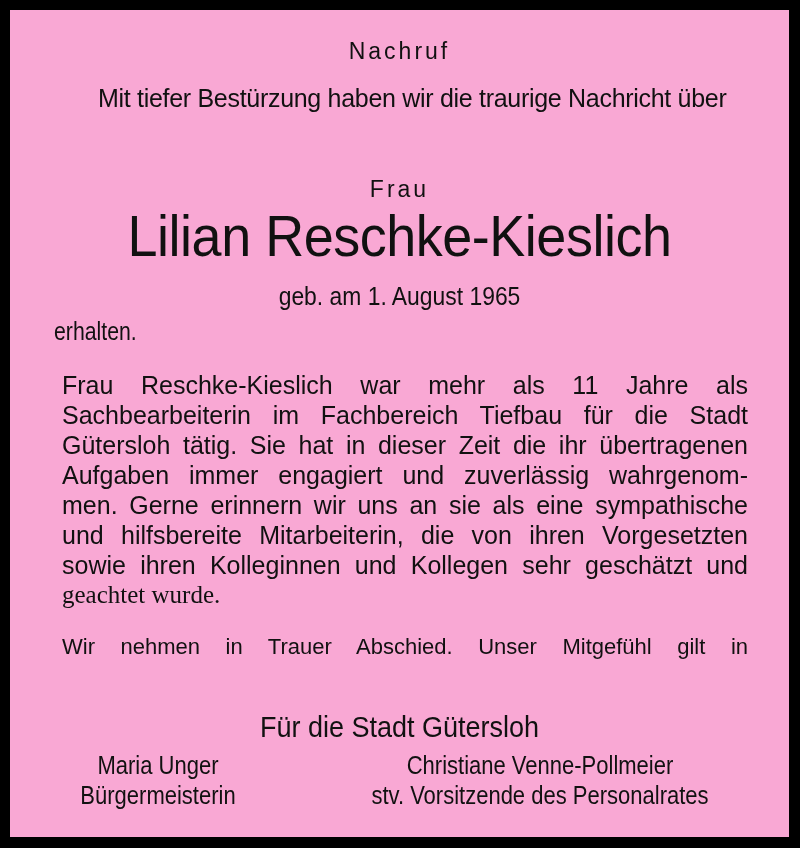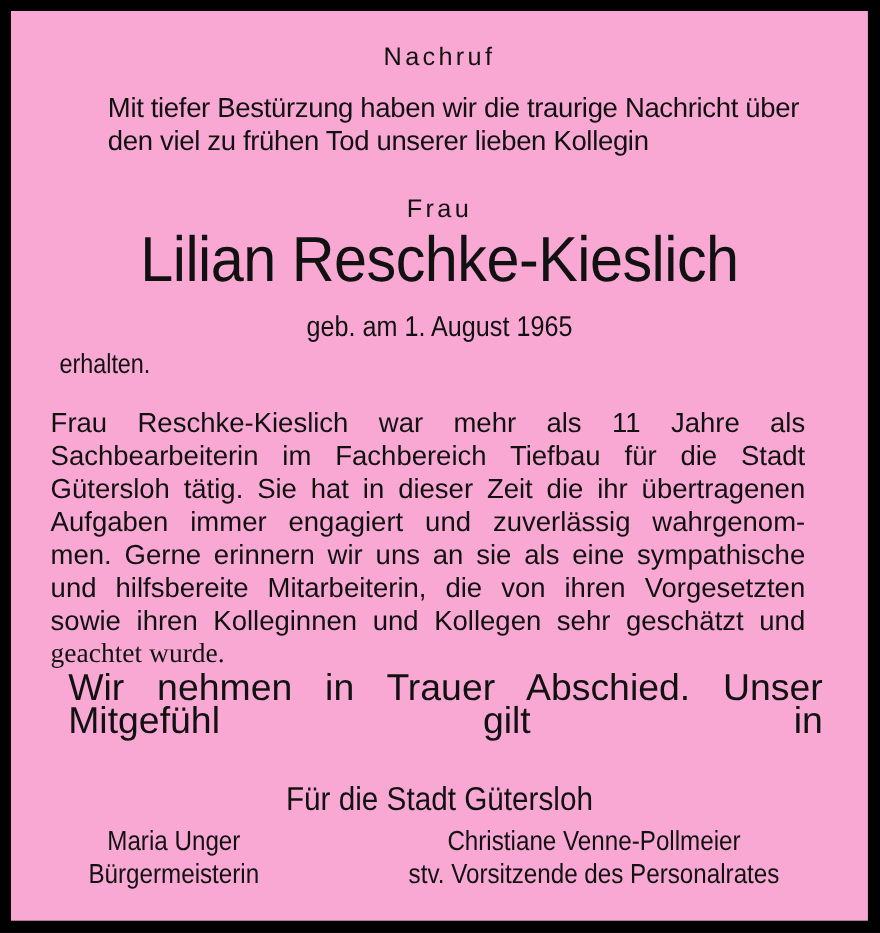--- a/index.html
+++ b/index.html
@@ -10,41 +10,40 @@
       font-family: "Liberation Sans", sans-serif;
     }
     .abs { position: absolute; white-space: nowrap; }
     .center { left: 0; right: 0; text-align: center; }
     .heading { top: 28px; font-size: 23px; letter-spacing: 3px; }
     .intro { left: 52px; top: 73px; font-size: 25px; line-height: 30px; letter-spacing: -0.3px; margin-left: 36px; }
     .salutation { top: 166px; font-size: 23px; letter-spacing: 3px; text-align: center; }
     .name { top: 192px; font-size: 58px; letter-spacing: -0.5px; transform: scaleX(0.93); transform-origin: center; }
     .birth { top: 271px; font-size: 26px; transform: scaleX(0.88); transform-origin: center; }
     .erhalten { left: 44px; top: 307px; font-size: 25px; transform: scaleX(0.85); transform-origin: left; }
-    .body1 { left: 36px; top: 360px; width: 686px; font-size: 25px; line-height: 30px; white-space: normal; }
+    .body1 { left: 52px; top: 360px; width: 686px; font-size: 25px; line-height: 30px; white-space: normal; }
     .body1 .line { display: block; text-align: justify; text-align-last: justify; height: 30px; }
     .body1 .line.last { text-align-last: left; font-family: Liberation Serif, serif; }
-    .body2 { left: 52px; top: 600px; width: 686px; font-size: 34px; line-height: 30px; white-space: normal; }
+    .body2 { left: 52px; top: 622px; width: 686px; font-size: 22px; line-height: 30px; white-space: normal; }
     .body2 .line { display: block; text-align: justify; text-align-last: justify; height: 30px; transform: scaleX(1); }
     .body2 .line.last { text-align-last: left; }
     .sig-title { top: 700px; font-size: 30px; transform: scaleX(0.9); transform-origin: center; }
     .sig { top: 740px; font-size: 25px; line-height: 30px; text-align: center; transform: scaleX(0.88); }
     .sig1 { left: 48px; width: 200px; transform-origin: center; }
     .sig2 { left: 320px; width: 420px; transform-origin: center; }
     .sig span { display: block; }
   </style>
 </head>
 <body>
 
 <div class="card">
   <div class="abs center heading">Nachruf</div>
 
   <div class="abs intro">
     <div>Mit tiefer Bestürzung haben wir die traurige Nachricht über</div>
-    <div>den viel zu frühen Tod unserer lieben Kollegin</div>
   </div>
 
   <div class="abs center salutation">Frau</div>
   <div class="abs center name">Lilian Reschke-Kieslich</div>
   <div class="abs center birth">geb. am 1. August 1965</div>
   <div class="abs erhalten">erhalten.</div>
 
   <div class="abs body1">
     <span class="line">Frau Reschke-Kieslich war mehr als 11 Jahre als</span>
     <span class="line">Sachbearbeiterin im Fachbereich Tiefbau für die Stadt</span>

